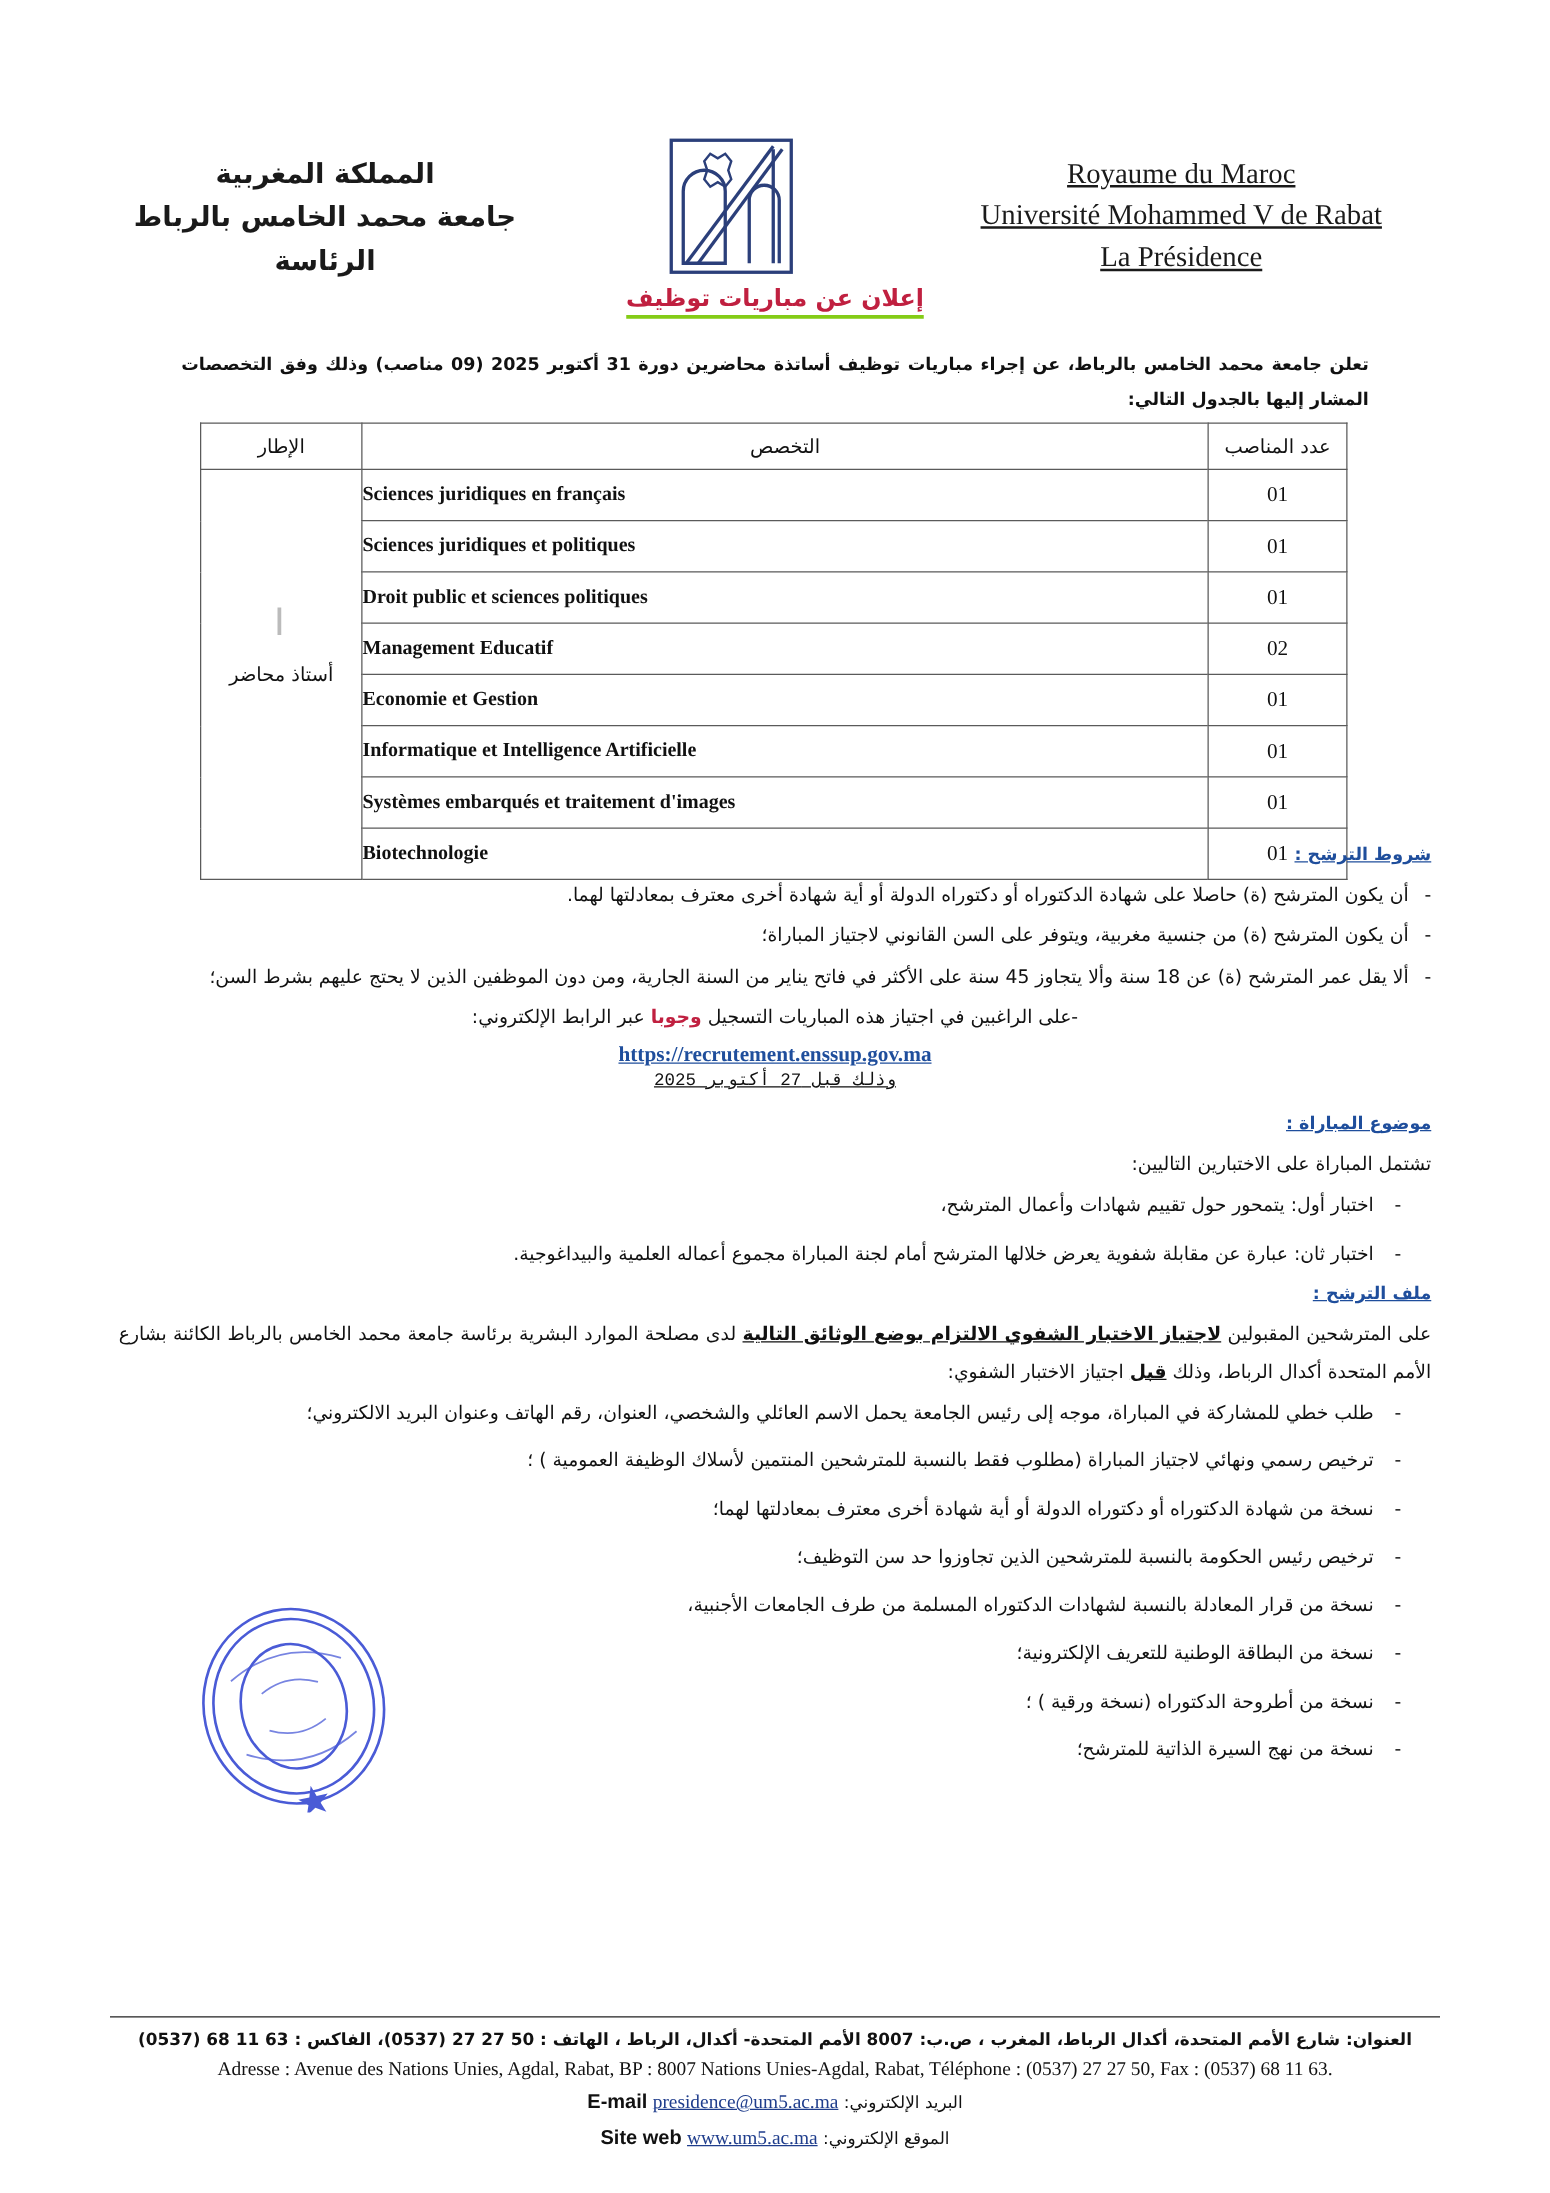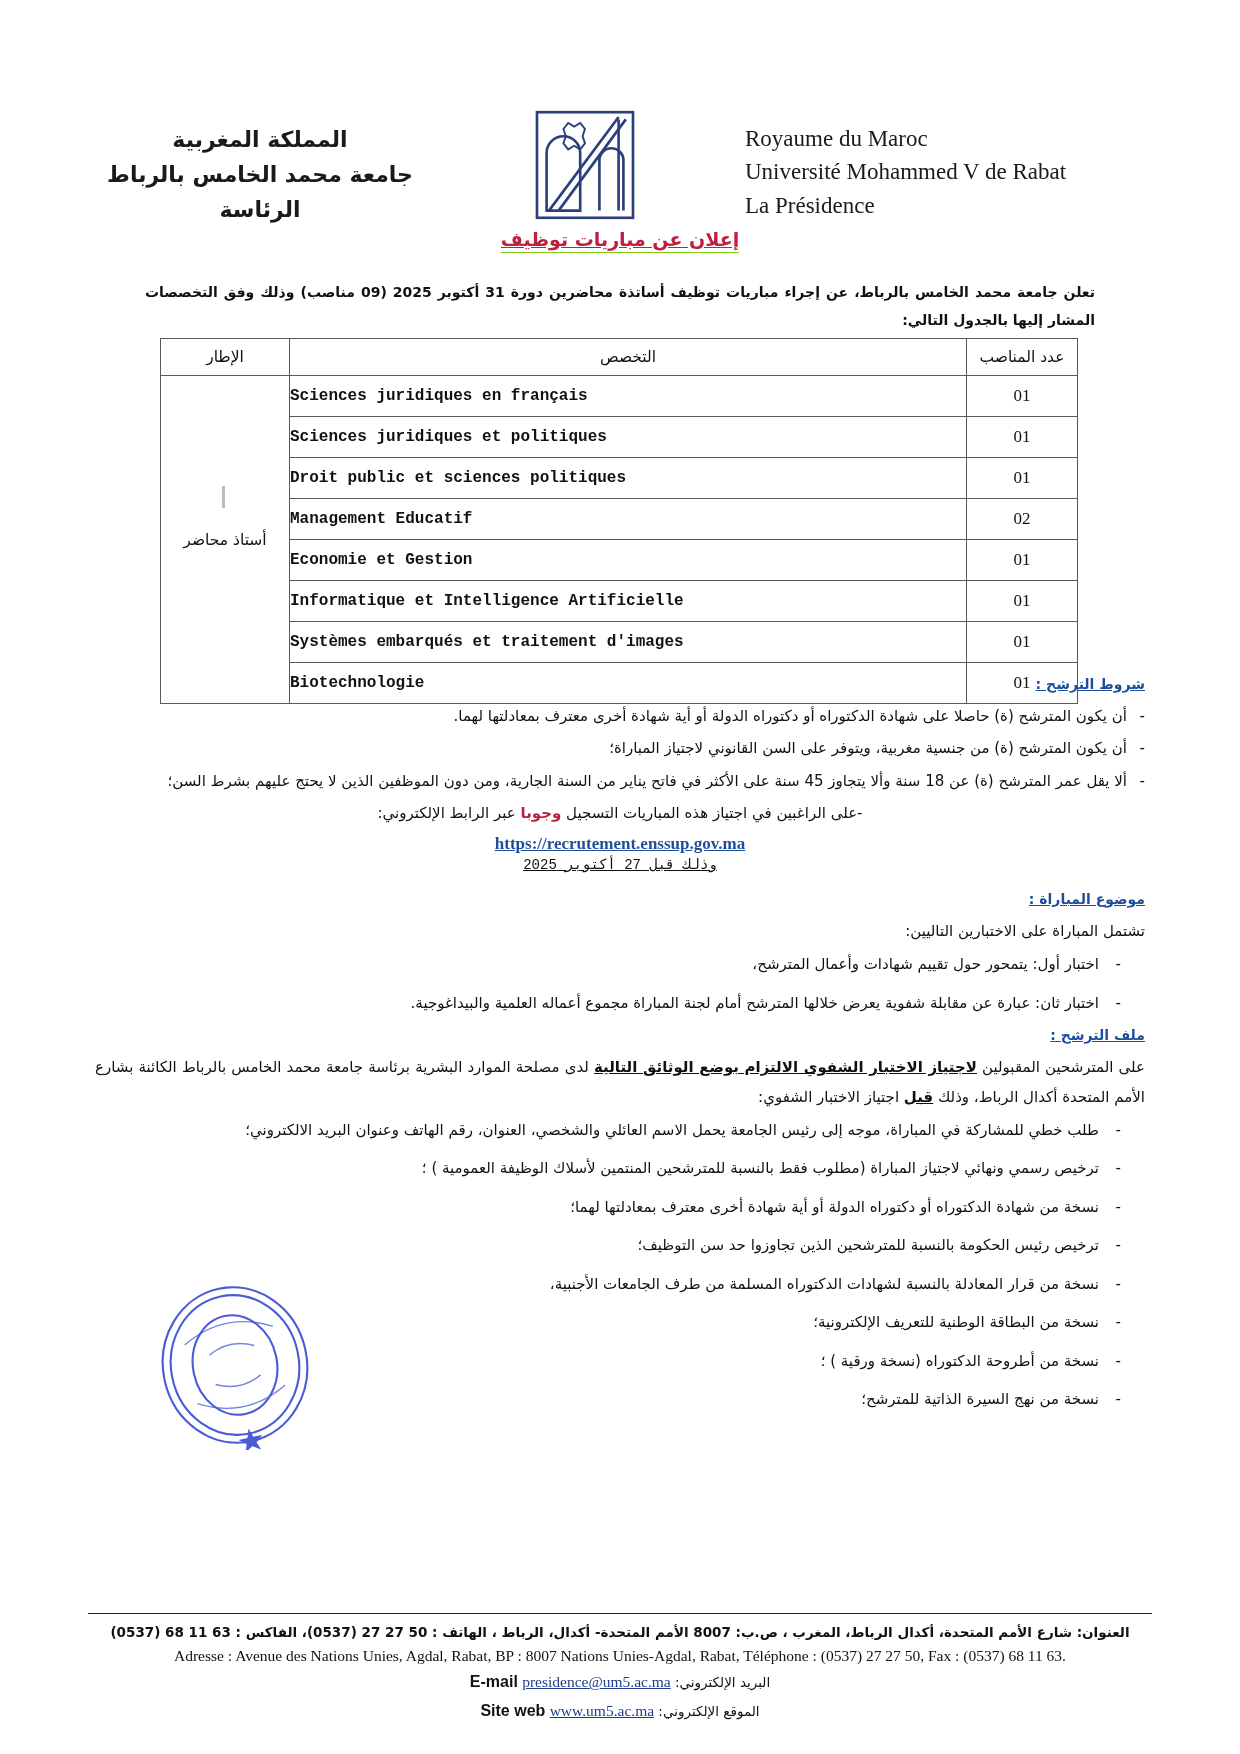--- a/index.html
+++ b/index.html
@@ -25,26 +25,27 @@
     position: absolute;
     top: 100px;
     left: 95px;
     right: 95px;
     display: flex;
     align-items: flex-start;
     justify-content: space-between;
   }
   .header-fr {
     width: 400px;
-    text-align: left;
+    text-align: center;
     font-family: "Liberation Serif", serif;
     font-size: 23px;
     line-height: 1.45;
     color: #1a1a1a;
     padding-top: 22px;
+    text-decoration: underline;
   }
   .header-ar {
     width: 330px;
     text-align: center;
     direction: rtl;
     font-family: "DejaVu Sans", sans-serif;
     font-size: 22px;
     line-height: 1.6;
     font-weight: bold;
     color: #1a1a1a;
@@ -65,23 +66,22 @@
     left: 0;
     right: 0;
     text-align: center;
     direction: rtl;
     font-family: "DejaVu Sans", sans-serif;
     font-size: 19px;
     font-weight: bold;
     color: #c02040;
   }
   .doc-title span {
-    border-bottom: 1px solid #84cc16;
+    border-bottom: 3px solid #84cc16;
     padding-bottom: 2px;
-    text-decoration: underline;
   }
 
   
   .intro {
     position: absolute;
     top: 278px;
     left: 145px;
     right: 145px;
     direction: rtl;
     text-align: justify;
@@ -132,21 +132,21 @@
   td.td-num {
     font-family: "Liberation Serif", serif;
     font-size: 17px;
     color: #111;
   }
   td.td-spec {
     direction: ltr;
     text-align: left;
     padding-right: 0;
     padding-left: 18px;
-    font-family: Liberation Mono, monospace;
+    font-family: Liberation Serif, serif;
     font-size: 16px;
     font-weight: 600;
     color: #111;
   }
   td.td-frame {
     direction: rtl;
     font-family: "DejaVu Sans", sans-serif;
     font-size: 15.5px;
     color: #111;
     vertical-align: middle;

